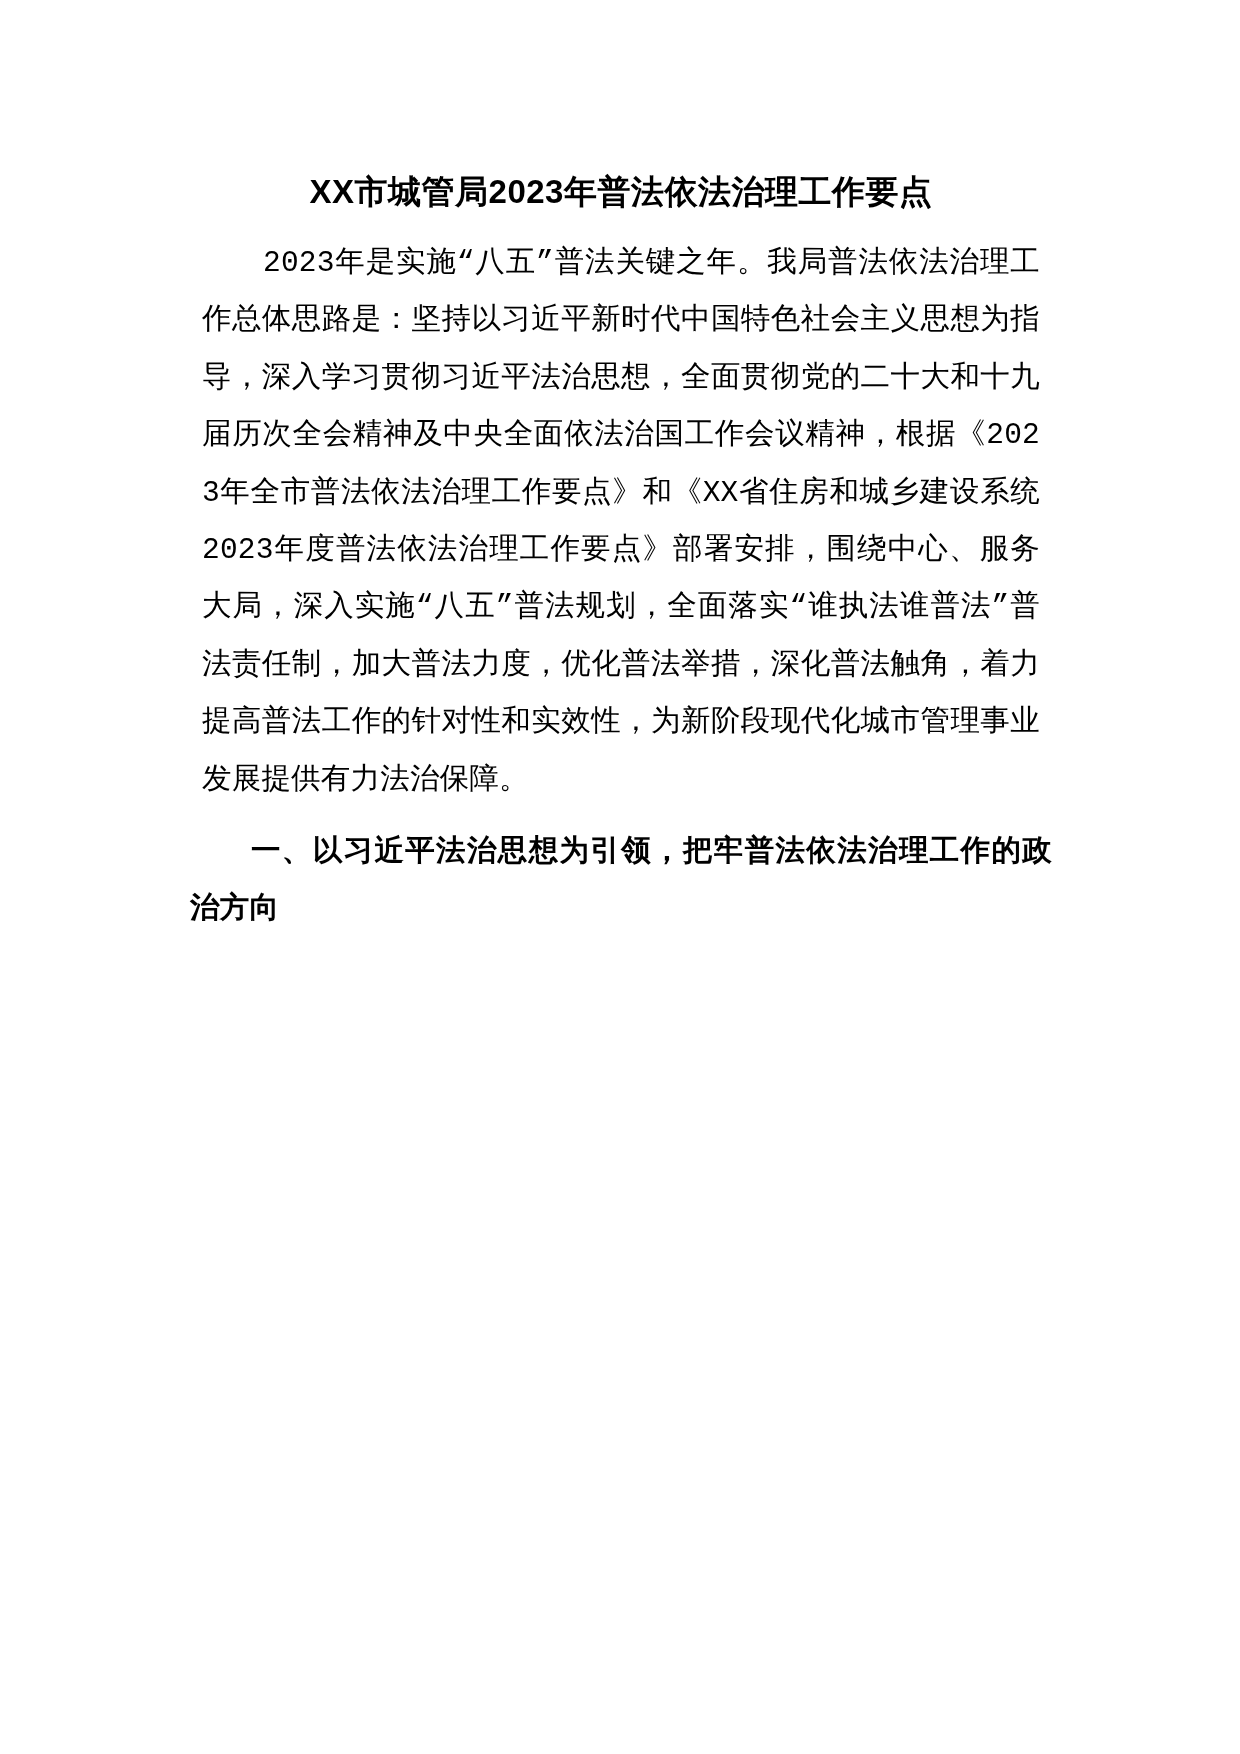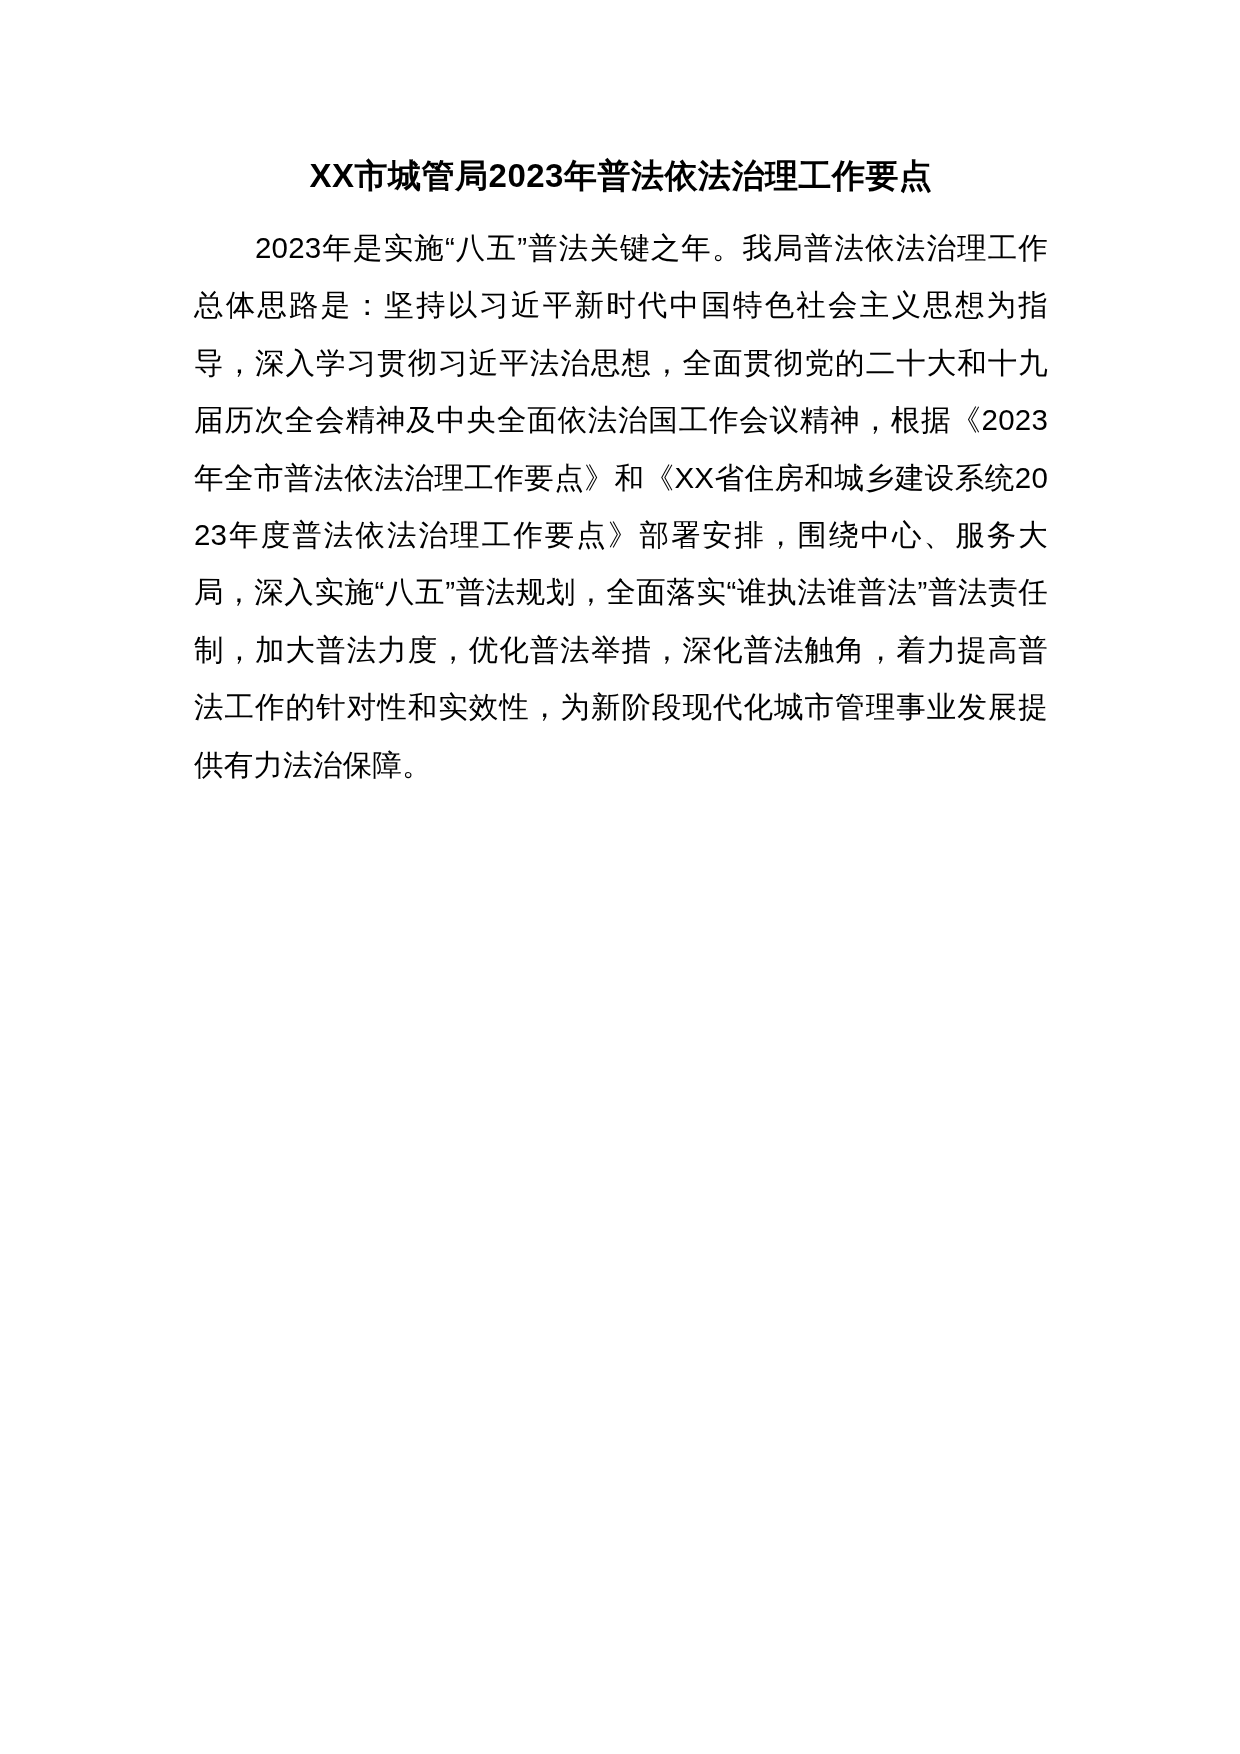--- a/index.html
+++ b/index.html
@@ -15,45 +15,46 @@
     position: relative;
     width: 1240px;
     height: 1754px;
     background: #ffffff;
     box-sizing: border-box;
     overflow: hidden;
   }
   .content {
     position: absolute;
     left: 190px;
-    top: 0;
+    top: 16px;
     width: 862px;
   }
   .doc-title {
     margin: 0;
     padding: 0;
     text-align: center;
     font-weight: 700;
     font-size: 33px;
     line-height: 48px;
     letter-spacing: 0.5px;
     padding-top: 152px;
     padding-bottom: 0;
     white-space: nowrap;
   }
   .para {
-    margin: 4px;
+    margin: 12px;
     padding: 0;
     font-size: 29.5px;
     line-height: 57.4px;
     text-align: justify;
     text-justify: inter-ideograph;
     text-indent: 61px;
     letter-spacing: 0.2px;
     word-break: break-all;
+    font-family: Liberation Mono, monospace;
   }
   .para.first-body {
     margin-top: 19px;
   }
   .heading-1 {
     margin: 0;
     padding: 0;
     font-size: 29.5px;
     line-height: 57.4px;
     font-weight: 700;
@@ -70,17 +71,18 @@
 </head>
 <body>
 
 <div class="page">
   <div class="content">
 
     <h1 class="doc-title">XX市城管局2023年普法依法治理工作要点</h1>
 
     <p class="para first-body">2023年是实施“八五”普法关键之年。我局普法依法治理工作总体思路是：坚持以习近平新时代中国特色社会主义思想为指导，深入学习贯彻习近平法治思想，全面贯彻党的二十大和十九届历次全会精神及中央全面依法治国工作会议精神，根据《2023年全市普法依法治理工作要点》和《XX省住房和城乡建设系统2023年度普法依法治理工作要点》部署安排，围绕中心、服务大局，深入实施“八五”普法规划，全面落实“谁执法谁普法”普法责任制，加大普法力度，优化普法举措，深化普法触角，着力提高普法工作的针对性和实效性，为新阶段现代化城市管理事业发展提供有力法治保障。</p>
 
+    <h2 class="heading-1">一、以习近平法治思想为引领，把牢普法依法治理工作的政治方向</h2>
 
 
 
   </div>
 </div>
 
 </body></html>

